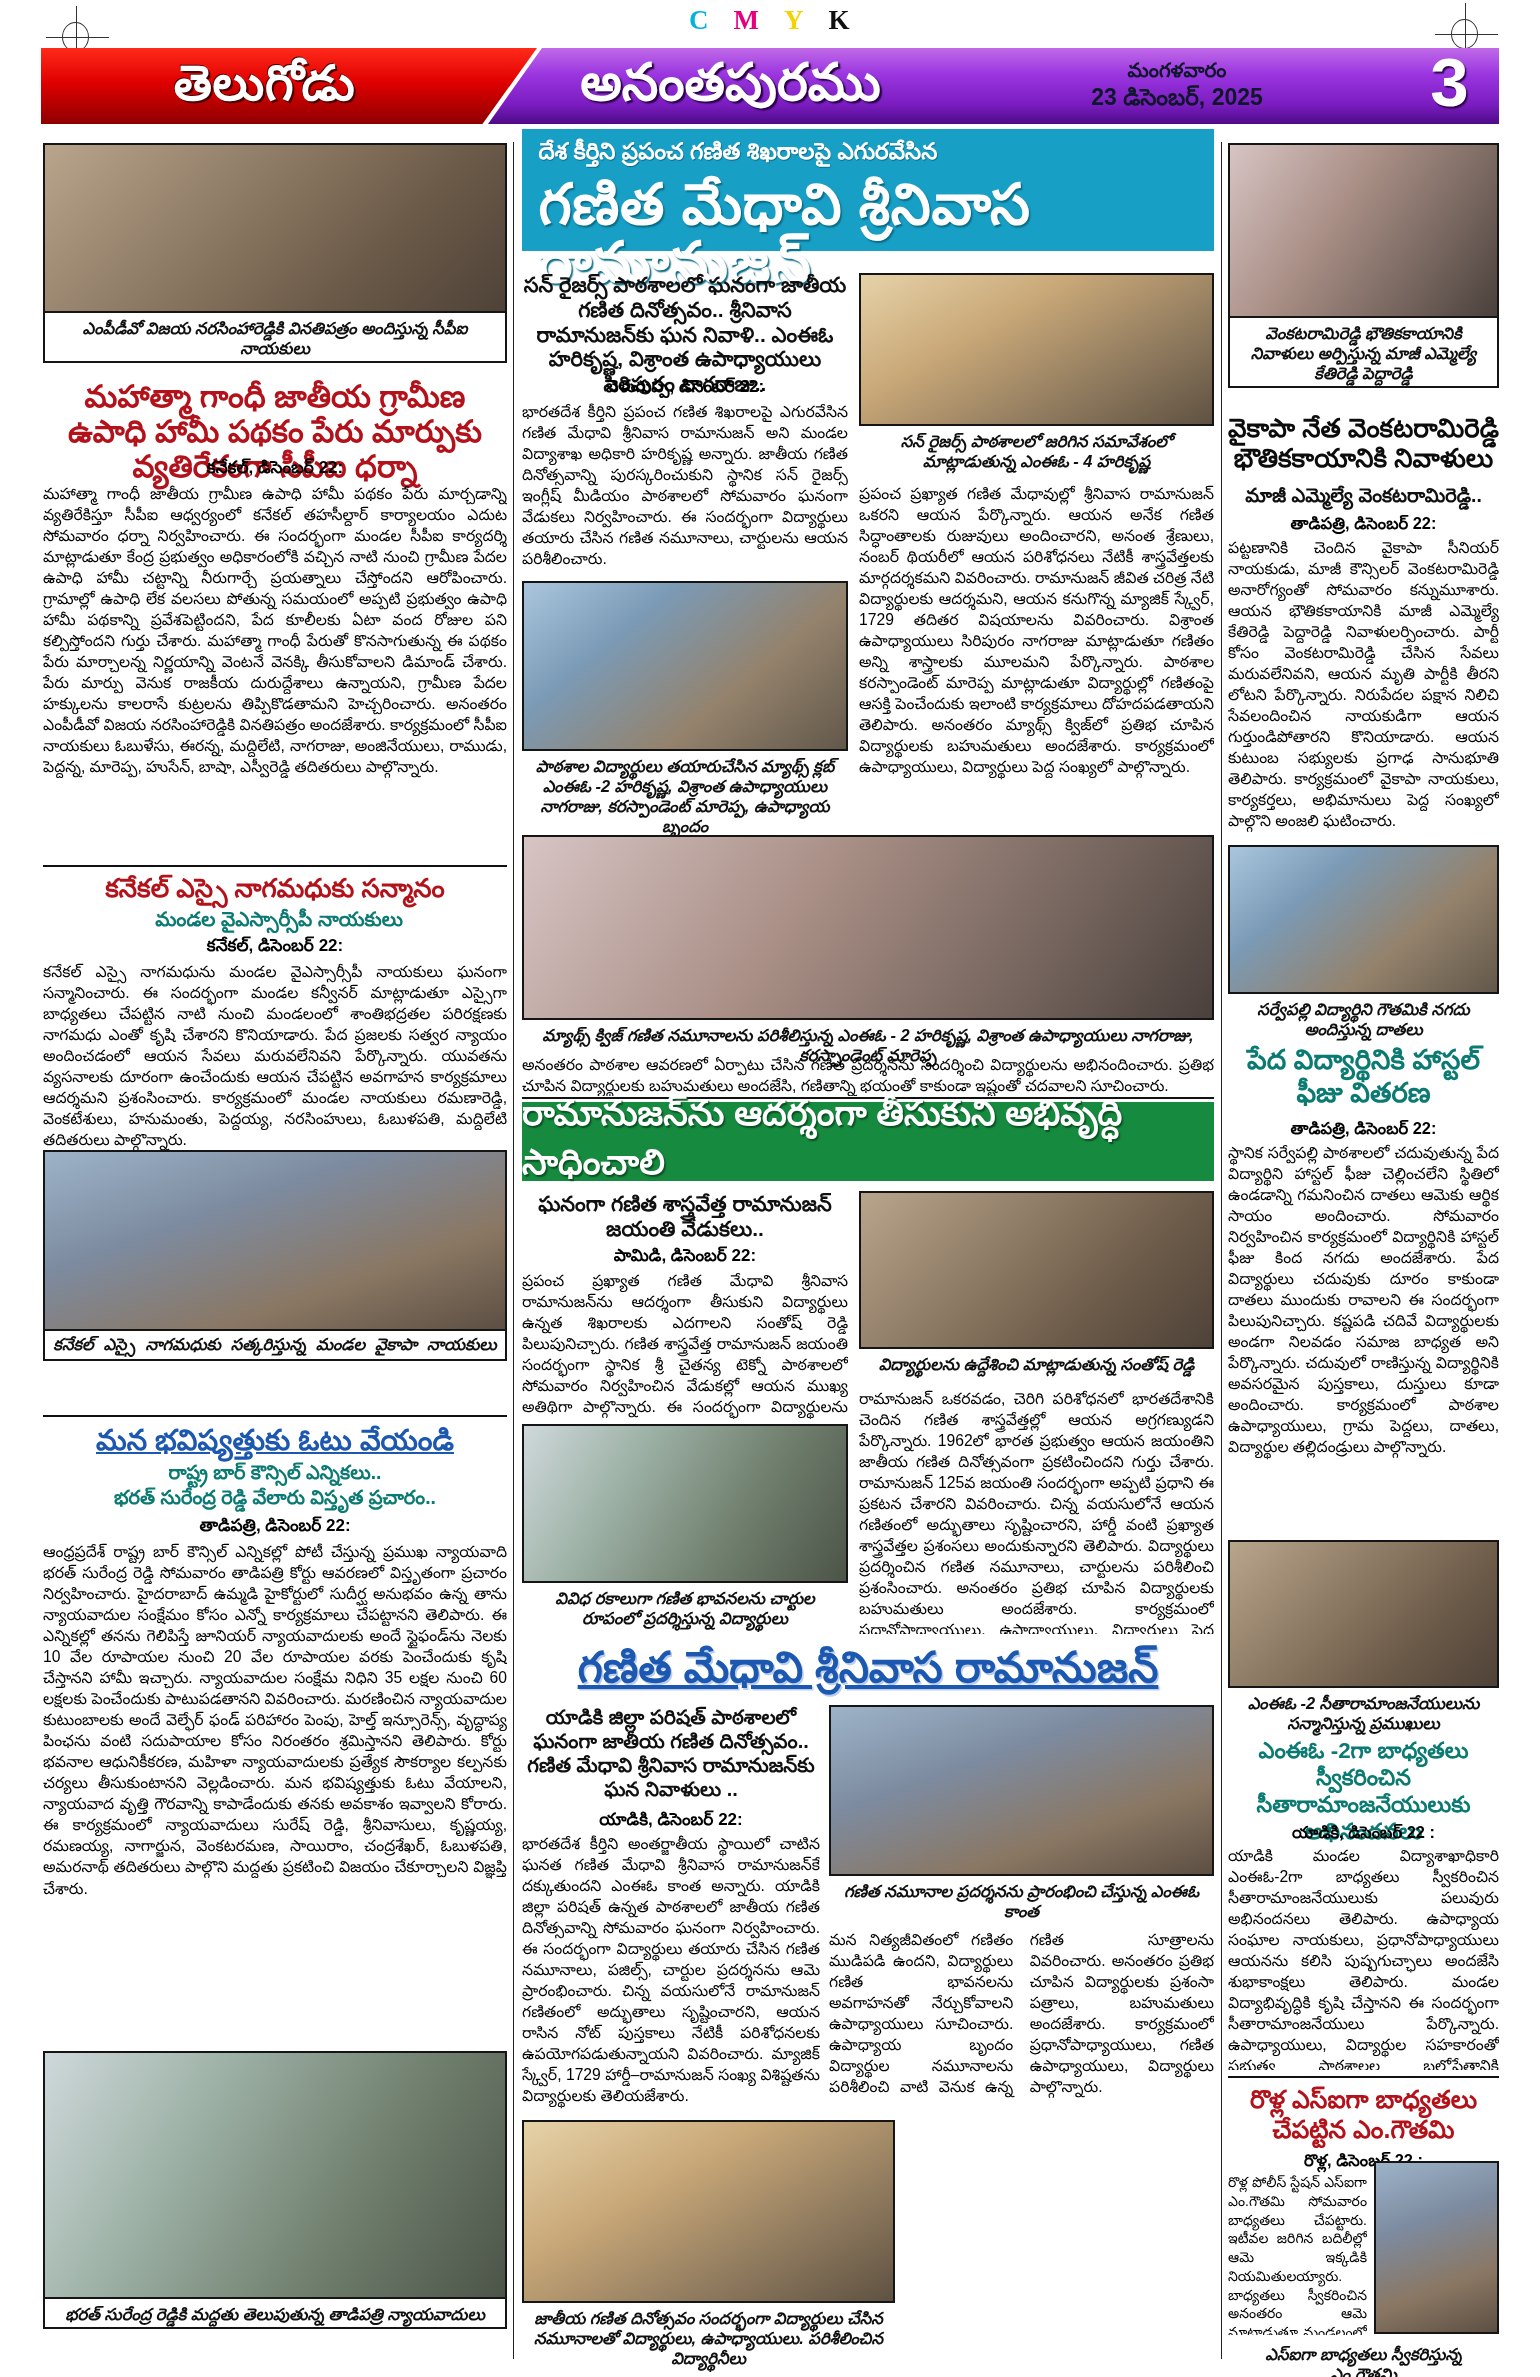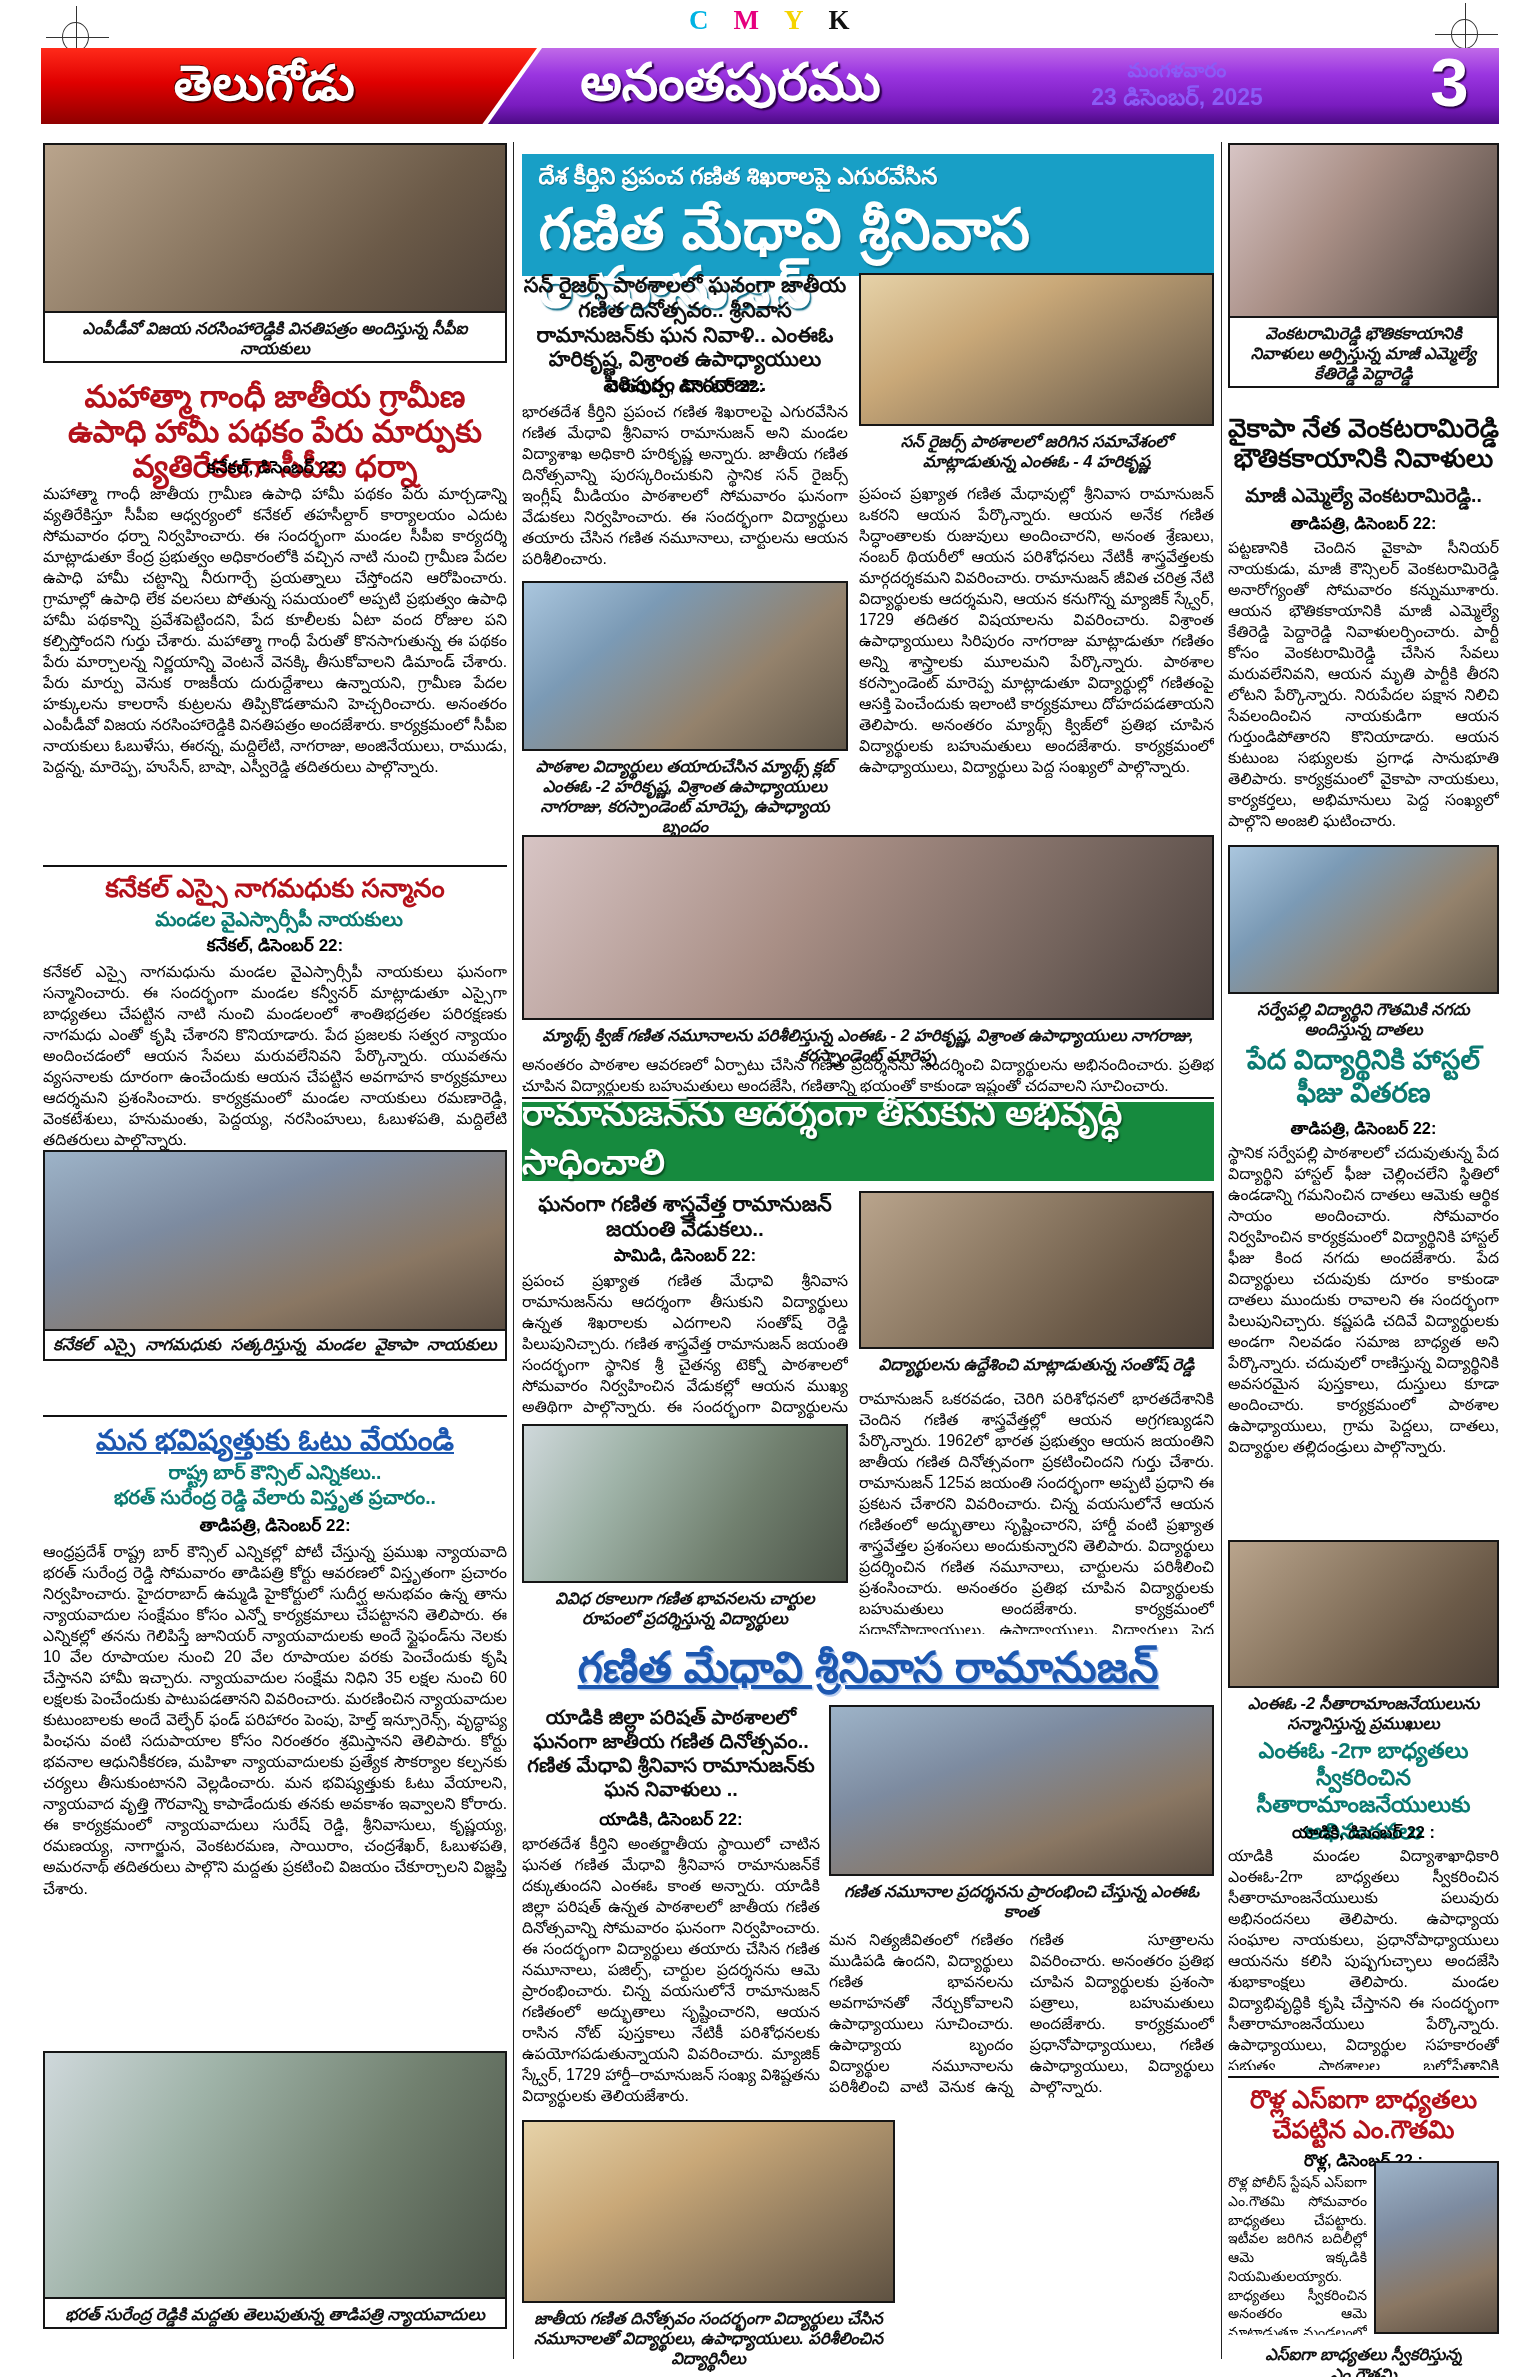--- a/index.html
+++ b/index.html
@@ -26,21 +26,21 @@
   .redbox{left:41px;top:48px;width:496px;height:76px;
     background:linear-gradient(180deg,#ff2a1a 0%,var(--banner-red) 45%,var(--banner-red-dark) 100%);
     clip-path:polygon(0 0,100% 0,89% 100%,0 100%);}
   .masthead{left:41px;top:55px;width:447px;text-align:center;font-size:49px;font-weight:bold;color:#fff;
     text-shadow:2.2px 2.2px 0 #4a0000, -0.7px -0.7px 0 #4a0000;letter-spacing:0.7px;}
   .purplebox{left:488px;top:48px;width:1011px;height:76px;
     background:linear-gradient(180deg,#c06ae8 0%,var(--banner-purple) 35%,#7a1cc0 75%,var(--banner-purple-dark) 100%);
     clip-path:polygon(54px 0,100% 0,100% 100%,0 100%);}
   .edition{left:522px;top:52px;width:417px;text-align:center;font-size:52px;font-weight:bold;color:#fff;
     text-shadow:2.2px 2.2px 1.5px #2a0048;}
-  .dateblock{left:1043px;top:58px;width:268px;text-align:center;color:#8b5cf6;font-weight:bold;line-height:1.25;}
+  .dateblock{left:1043px;top:58px;width:268px;text-align:center;color:#0f172a;font-weight:bold;line-height:1.25;}
   .dateblock .wd{font-size:20px;} .dateblock .dt{font-size:23px;}
   .pagenum{left:1401px;top:43px;width:97px;text-align:center;font-size:69px;font-weight:bold;color:#fff;
     text-shadow:1.5px 1.5px 1.5px #2a0048;}
   
   .photo{width:100%;border:2.2px solid #151515;background:#888;}
   .ph-a{background:linear-gradient(135deg,#b9a48c 0%,#8d7a64 40%,#6b5a48 70%,#4e4238 100%);}
   .ph-b{background:linear-gradient(160deg,#9db3c8 0%,#7d8ba0 35%,#8a7763 70%,#5c4f43 100%);}
   .ph-c{background:linear-gradient(120deg,#cfd8db 0%,#9fb3a8 30%,#71806f 65%,#4c5448 100%);}
   .ph-d{background:linear-gradient(150deg,#e6d2a8 0%,#c9a878 35%,#8f7a5e 70%,#5f5242 100%);}
   .ph-e{background:linear-gradient(140deg,#aac6de 0%,#7b9ab5 30%,#94826c 65%,#62584a 100%);}
@@ -122,21 +122,21 @@
   <div class="abs hl-blue" style="left:43px;top:1424px;width:464px;font-size:29px;">మన భవిష్యత్తుకు ఓటు వేయండి</div>
   <div class="abs hl-teal" style="left:43px;top:1461px;width:464px;font-size:19.4px;">రాష్ట్ర బార్ కౌన్సిల్ ఎన్నికలు..</div>
   <div class="abs hl-teal" style="left:43px;top:1486px;width:464px;font-size:19.4px;">భరత్ సురేంద్ర రెడ్డి వేలారు విస్తృత ప్రచారం..</div>
   <div class="abs dateline" style="left:43px;top:1516px;width:464px;">తాడిపత్రి, డిసెంబర్ 22:</div>
   <div class="abs body-txt" style="left:43px;top:1541px;width:464px;height:504px;">ఆంధ్రప్రదేశ్ రాష్ట్ర బార్ కౌన్సిల్ ఎన్నికల్లో పోటీ చేస్తున్న ప్రముఖ న్యాయవాది భరత్ సురేంద్ర రెడ్డి సోమవారం తాడిపత్రి కోర్టు ఆవరణలో విస్తృతంగా ప్రచారం నిర్వహించారు. హైదరాబాద్ ఉమ్మడి హైకోర్టులో సుదీర్ఘ అనుభవం ఉన్న తాను న్యాయవాదుల సంక్షేమం కోసం ఎన్నో కార్యక్రమాలు చేపట్టానని తెలిపారు. ఈ ఎన్నికల్లో తనను గెలిపిస్తే జూనియర్ న్యాయవాదులకు అందే స్టైఫండ్‌ను నెలకు 10 వేల రూపాయల నుంచి 20 వేల రూపాయల వరకు పెంచేందుకు కృషి చేస్తానని హామీ ఇచ్చారు. న్యాయవాదుల సంక్షేమ నిధిని 35 లక్షల నుంచి 60 లక్షలకు పెంచేందుకు పాటుపడతానని వివరించారు. మరణించిన న్యాయవాదుల కుటుంబాలకు అందే వెల్ఫేర్ ఫండ్ పరిహారం పెంపు, హెల్త్ ఇన్సూరెన్స్, వృద్ధాప్య పింఛను వంటి సదుపాయాల కోసం నిరంతరం శ్రమిస్తానని తెలిపారు. కోర్టు భవనాల ఆధునికీకరణ, మహిళా న్యాయవాదులకు ప్రత్యేక సౌకర్యాల కల్పనకు చర్యలు తీసుకుంటానని వెల్లడించారు. మన భవిష్యత్తుకు ఓటు వేయాలని, న్యాయవాద వృత్తి గౌరవాన్ని కాపాడేందుకు తనకు అవకాశం ఇవ్వాలని కోరారు. ఈ కార్యక్రమంలో న్యాయవాదులు సురేష్ రెడ్డి, శ్రీనివాసులు, కృష్ణయ్య, రమణయ్య, నాగార్జున, వెంకటరమణ, సాయిరాం, చంద్రశేఖర్, ఓబుళపతి, అమరనాథ్ తదితరులు పాల్గొని మద్దతు ప్రకటించి విజయం చేకూర్చాలని విజ్ఞప్తి చేశారు.</div>
   <div class="abs figbox" style="left:43px;top:2051px;width:464px;">
     <div class="photo ph-c" style="height:246px;"></div>
     <div class="caption">భరత్ సురేంద్ర రెడ్డికి మద్దతు తెలుపుతున్న తాడిపత్రి న్యాయవాదులు</div>
   </div>
 
-  <div class="abs cyanbox" style="left:522px;top:154px;width:692px;height:122px;">
+  <div class="abs cyanbox" style="left:522px;top:129px;width:692px;height:122px;">
     <div class="kicker">దేశ కీర్తిని ప్రపంచ గణిత శిఖరాలపై ఎగురవేసిన</div>
     <div class="bighead">గణిత మేధావి శ్రీనివాస రామానుజన్</div>
   </div>
 
   <div class="abs subhead" style="left:522px;top:273px;width:326px;font-size:21px;line-height:1.18;">సన్ రైజర్స్ పాఠశాలలో ఘనంగా జాతీయ గణిత దినోత్సవం.. శ్రీనివాస రామానుజన్‌కు ఘన నివాళి.. ఎంఈఓ హరికృష్ణ, విశ్రాంత ఉపాధ్యాయులు సిరిపురం నాగరాజు..</div>
   <div class="abs dateline" style="left:522px;top:377px;width:326px;">బెళుగుప్ప, డిసెంబర్ 22:</div>
   <div class="abs body-txt" style="left:522px;top:401px;width:326px;height:173px;">భారతదేశ కీర్తిని ప్రపంచ గణిత శిఖరాలపై ఎగురవేసిన గణిత మేధావి శ్రీనివాస రామానుజన్ అని మండల విద్యాశాఖ అధికారి హరికృష్ణ అన్నారు. జాతీయ గణిత దినోత్సవాన్ని పురస్కరించుకుని స్థానిక సన్ రైజర్స్ ఇంగ్లీష్ మీడియం పాఠశాలలో సోమవారం ఘనంగా వేడుకలు నిర్వహించారు. ఈ సందర్భంగా విద్యార్థులు తయారు చేసిన గణిత నమూనాలు, చార్టులను ఆయన పరిశీలించారు.</div>
 
   <div class="abs" style="left:859px;top:273px;width:355px;">
     <div class="photo ph-d" style="height:153px;"></div>

